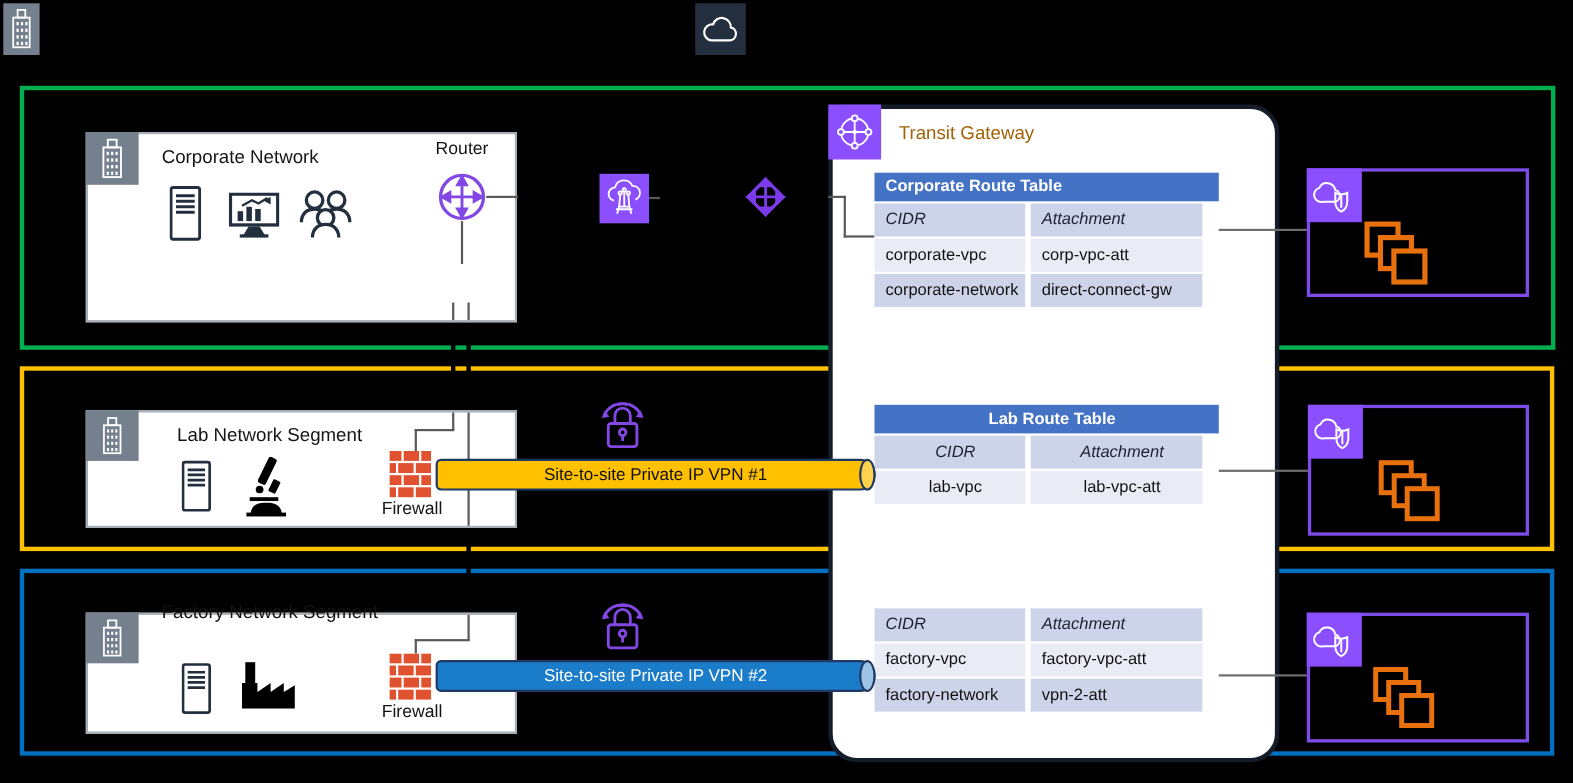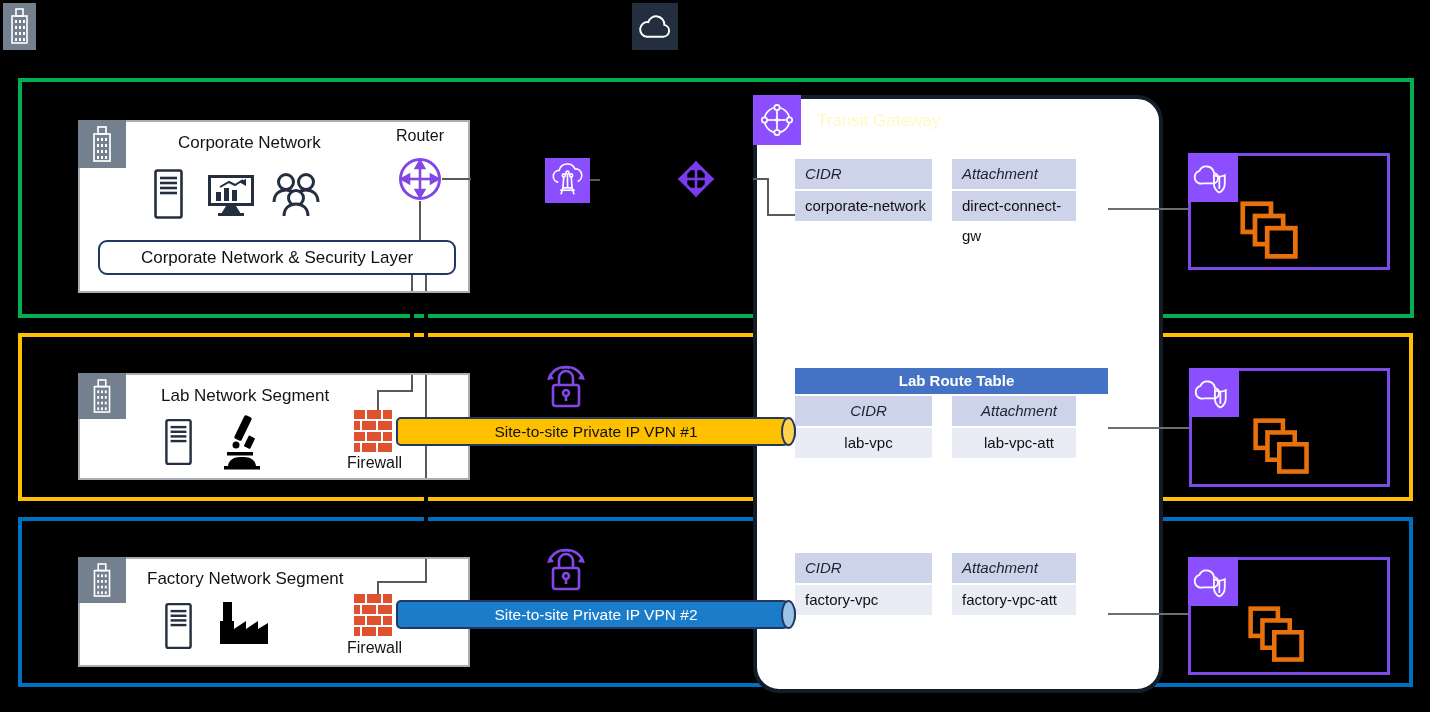--- a/index.html
+++ b/index.html
@@ -18,28 +18,28 @@
   .badge{position:absolute;background:#75808E;display:flex;align-items:center;justify-content:center;}
   .nettitle{position:absolute;font-size:17px;color:#141414;white-space:nowrap;}
   .small-label{position:absolute;font-size:15px;color:#141414;white-space:nowrap;}
   .seclayer{position:absolute;background:#fff;border:2px solid #1F3864;border-radius:9px;
             display:flex;align-items:center;justify-content:center;font-size:17px;box-sizing:border-box;}
   
   .tgw-panel{position:absolute;left:753px;top:95px;width:410px;height:598px;background:#fff;
              border:4px solid #141B29;border-radius:6px 26px 26px 26px;box-sizing:border-box;}
   .tgw-badge{position:absolute;left:753px;top:95px;width:48px;height:50px;background:#8C4FFF;
              display:flex;align-items:center;justify-content:center;}
-  .tgw-title{position:absolute;left:817px;top:111px;font-size:17px;color:#fef9c3;}
+  .tgw-title{position:absolute;left:817px;top:111px;font-size:17px;color:#a16207;}
   
   .rt{position:absolute;left:795px;width:313px;background:#fff;}
   .rt-h{height:26px;line-height:26px;background:#4472C4;color:#fff;font-weight:bold;
         font-size:15px;padding-left:10px;box-sizing:border-box;}
   .rt-r{display:flex;margin-top:2px;height:30px;}
   .rt-c{width:137px;line-height:30px;font-size:15px;padding-left:10px;box-sizing:border-box;}
-  .rt-c + .rt-c{margin-left:20px;width:124px;}
+  .rt-c + .rt-c{margin-left:5px;width:156px;}
   .rt-dark .rt-c{background:#CDD3E9;}
   .rt-light .rt-c{background:#E9EBF5;}
   .it{font-style:italic;color:#1d2230;}
   
   .pill{position:absolute;left:396px;width:400px;height:29px;border:2px solid #1F3864;
         border-radius:5px 14px 14px 5px;box-sizing:border-box;display:flex;align-items:center;
         justify-content:center;font-size:15.5px;}
   .pill-cap{position:absolute;right:-2px;top:-2px;height:29px;width:15px;border:2px solid #1F3864;
             border-radius:50%;box-sizing:border-box;}
   .pill-gold{background:#FFC000;color:#101010;}
@@ -108,21 +108,21 @@
           <rect x="20" y="20" width="2" height="3"></rect>
         <rect x="12" y="26" width="2" height="3"></rect>
           <rect x="16" y="26" width="2" height="3"></rect>
           <rect x="20" y="26" width="2" height="3"></rect>
         <rect x="12" y="32" width="2" height="3"></rect>
           <rect x="16" y="32" width="2" height="3"></rect>
           <rect x="20" y="32" width="2" height="3"></rect>
       </g>
     </svg>
   </div>
-  <div class="nettitle" style="left:147px;top:133px;margin-left:31px;">Corporate Network</div>
+  <div class="nettitle" style="left:147px;top:133px;">Corporate Network</div>
   <div class="small-label" style="left:396px;top:127px;font-size:16px;">Router</div>
 
   <div class="abs" style="left:154px;top:169px;">
     <svg width="29" height="50" viewBox="0 0 29 50" fill="none" stroke="#232F3E" stroke-width="2.6">
       <rect x="1.5" y="1.5" width="26" height="47" rx="2"></rect>
       <line x1="6" y1="9" x2="23" y2="9"></line>
         <line x1="6" y1="14" x2="23" y2="14"></line>
       <line x1="6" y1="19" x2="23" y2="19"></line>
         <line x1="6" y1="24" x2="23" y2="24"></line>
     </svg>
@@ -159,23 +159,20 @@
         <line x1="23" y1="11" x2="23" y2="35"></line>
           <line x1="11" y1="23" x2="35" y2="23"></line>
         <polygon points="23,5 19,12 27,12"></polygon>
           <polygon points="23,41 19,34 27,34"></polygon>
         <polygon points="5,23 12,19 12,27"></polygon>
           <polygon points="41,23 34,19 34,27"></polygon>
       </g>
     </svg>
   </div>
 
-  <div class="seclayer" style="left:98px;top:240px;width:358px;height:35px;">
-    <span>Corporate Network &amp; Security Layer</span>
-  </div>
 
   <div class="hline dkline" style="left:442px;top:178px;width:29px;"></div>
   <div class="vline dkline" style="left:419px;top:201px;height:39px;"></div>
   <div class="vline dkline" style="left:411px;top:275px;height:16px;"></div>
   <div class="vline dkline" style="left:425px;top:275px;height:16px;"></div>
 
   <div class="netbox" style="left:78px;top:373px;width:392px;height:107px;"></div>
   <div class="badge" style="left:78px;top:373px;width:48px;height:46px;">
     <svg width="32" height="38" viewBox="0 0 34 40" fill="none" stroke="#fff" stroke-width="1.7">
       <rect x="9" y="10" width="16" height="27"></rect>
@@ -252,21 +249,21 @@
           <rect x="20" y="20" width="2" height="3"></rect>
         <rect x="12" y="26" width="2" height="3"></rect>
           <rect x="16" y="26" width="2" height="3"></rect>
           <rect x="20" y="26" width="2" height="3"></rect>
         <rect x="12" y="32" width="2" height="3"></rect>
           <rect x="16" y="32" width="2" height="3"></rect>
           <rect x="20" y="32" width="2" height="3"></rect>
       </g>
     </svg>
   </div>
-  <div class="nettitle" style="left:147px;top:569px;text-align:center;">Factory Network Segment</div>
+  <div class="nettitle" style="left:147px;top:547px;text-align:center;">Factory Network Segment</div>
   <div class="abs" style="left:165px;top:601px;">
     <svg width="27" height="50" viewBox="0 0 29 50" fill="none" stroke="#232F3E" stroke-width="2.6">
       <rect x="1.5" y="1.5" width="26" height="47" rx="2"></rect>
       <line x1="6" y1="9" x2="23" y2="9"></line>
         <line x1="6" y1="14" x2="23" y2="14"></line>
       <line x1="6" y1="19" x2="23" y2="19"></line>
         <line x1="6" y1="24" x2="23" y2="24"></line>
     </svg>
   </div>
   <div class="abs" style="left:218px;top:599px;">
@@ -364,23 +361,28 @@
       <circle cx="24" cy="24" r="2.4" fill="#fff" stroke="none"></circle>
     </svg>
   </div>
   <div class="tgw-title">Transit Gateway</div>
 
   <div class="hline dkline" style="left:753px;top:178px;width:16px;"></div>
   <div class="vline dkline" style="left:767px;top:178px;height:38px;"></div>
   <div class="hline dkline" style="left:767px;top:214px;width:28px;"></div>
 
   <div class="rt" style="top:157px;">
+    <div class="rt-h">Corporate Route Table</div>
     <div class="rt-r rt-dark">
       <div class="rt-c it">CIDR</div>
       <div class="rt-c it">Attachment</div>
+    </div>
+    <div class="rt-r rt-light">
+      <div class="rt-c">corporate-vpc</div>
+      <div class="rt-c">corp-vpc-att</div>
     </div>
     <div class="rt-r rt-dark">
       <div class="rt-c">corporate-network</div>
       <div class="rt-c">direct-connect-gw</div>
     </div>
   </div>
 
   <div class="rt" style="top:368px;text-align:center;">
     <div class="rt-h">Lab Route Table</div>
     <div class="rt-r rt-dark">
@@ -394,20 +396,24 @@
   </div>
 
   <div class="rt" style="top:551px;">
     <div class="rt-r rt-dark">
       <div class="rt-c it">CIDR</div>
       <div class="rt-c it">Attachment</div>
     </div>
     <div class="rt-r rt-light">
       <div class="rt-c">factory-vpc</div>
       <div class="rt-c">factory-vpc-att</div>
+    </div>
+    <div class="rt-r rt-dark">
+      <div class="rt-c">factory-network</div>
+      <div class="rt-c">vpn-2-att</div>
     </div>
   </div>
 
   <div class="pill pill-gold" style="top:417px;">
     <span>Site-to-site Private IP VPN #1</span>
     <div class="pill-cap"></div>
   </div>
   <div class="pill pill-blue" style="top:600px;">
     <span>Site-to-site Private IP VPN #2</span>
     <div class="pill-cap"></div>

